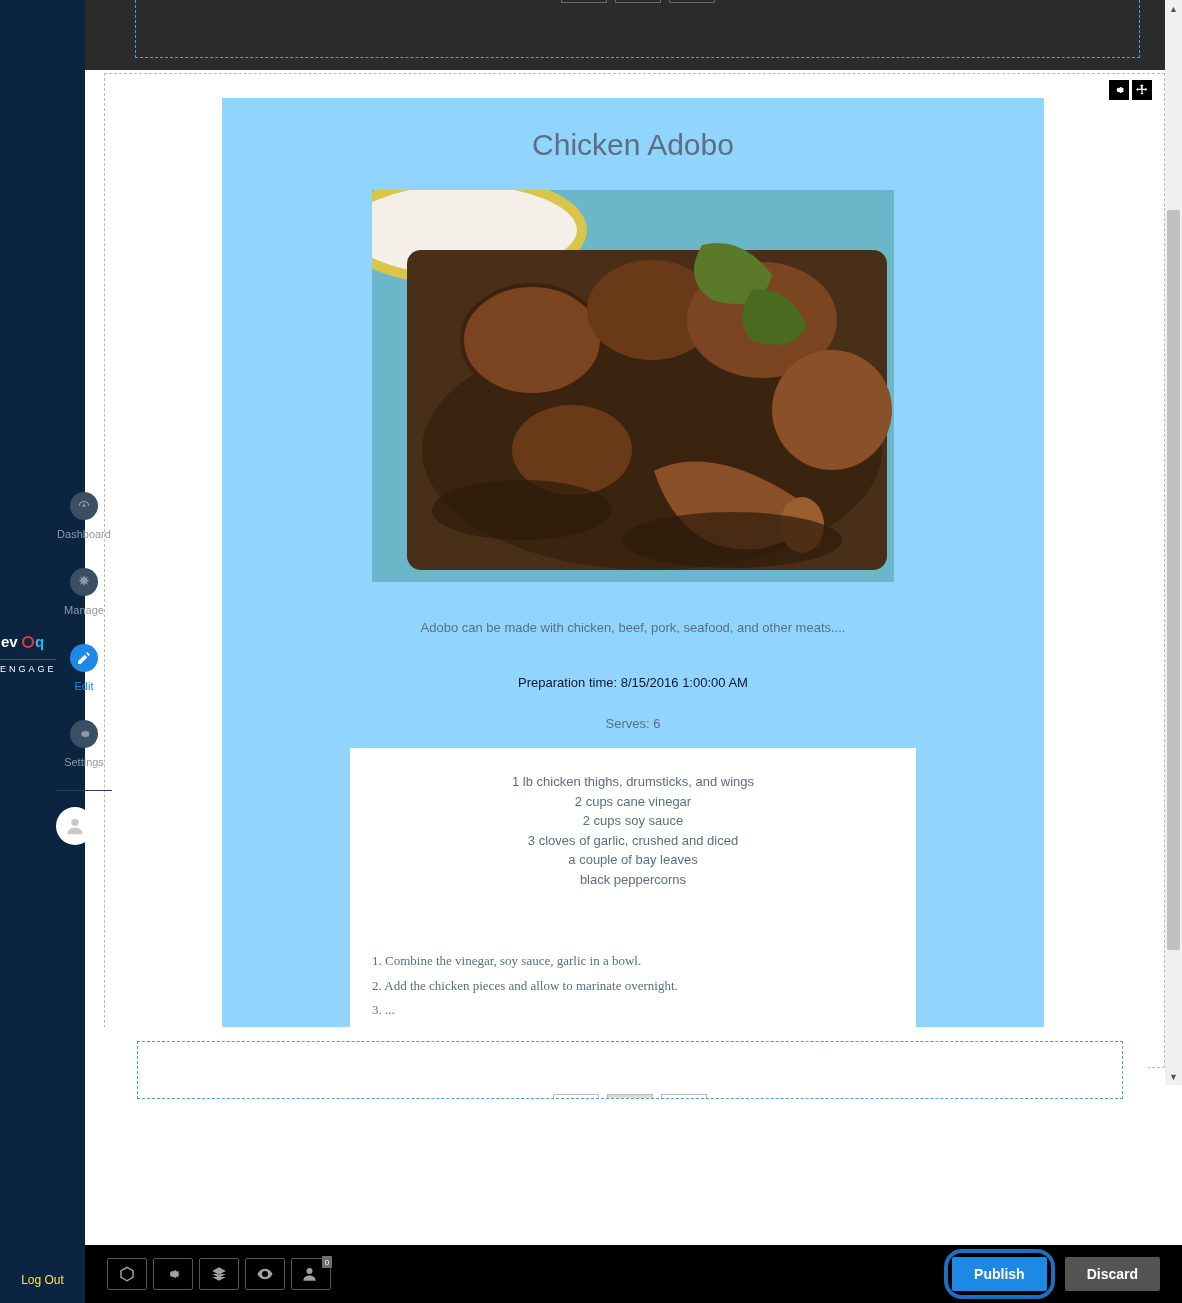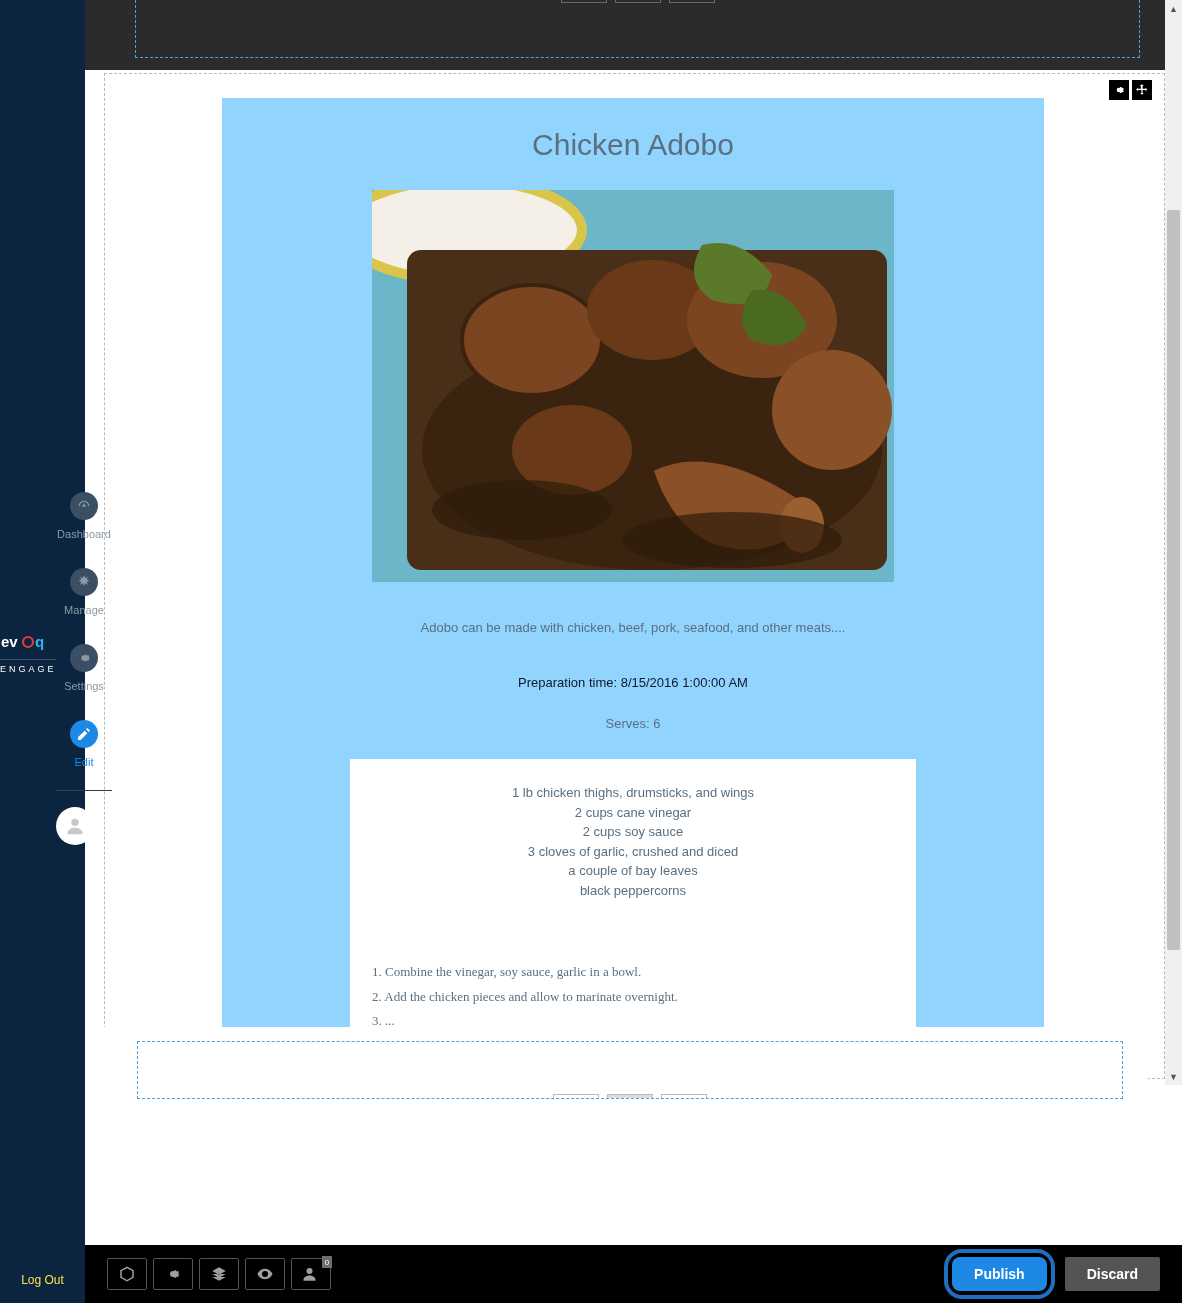--- a/index.html
+++ b/index.html
@@ -44,41 +44,41 @@
 .module-btn { width: 20px; height: 20px; background: #000; display: flex; align-items: center; justify-content: center; cursor: pointer; }
 .module-btn svg { width: 14px; height: 14px; fill: #fff; }
 
 
 .card { margin: 24px 120px 0 117px; background: #91d5ff; padding: 16px 0 28px; }
 .card-title { text-align: center; color: #5a6f80; font-size: 30px; font-weight: 400; margin: 14px 0 28px; }
 .card-image { width: 522px; height: 392px; margin: 0 auto; display: block; background: #4a3a2a; position: relative; overflow: hidden; }
 .card-description { text-align: center; color: #5a6f80; font-size: 13px; margin: 38px 20px 16px; }
 .card-prep { text-align: center; color: #0f172a; font-size: 13px; margin: 40px 20px 0; }
 .card-serves { text-align: center; color: #5a6f80; font-size: 13px; margin: 26px 20px 0; }
-.card-white { background: #fff; margin: 28px 128px 0; padding: 24px 22px 16px; }
+.card-white { background: #fff; margin: 17px 128px 0; padding: 24px 22px 16px; }
 .ingredients { text-align: center; color: #5a6f80; font-size: 13px; line-height: 1.5; }
 .instructions { margin-top: 60px; color: #5a6f80; font-size: 13px; line-height: 1.9; }
 .instructions li { list-style: none; font-family: Liberation Serif, serif; }
 
 
 .bottom-dark { position: absolute; left: 0; right: 17px; bottom: 0; height: 58px; background: #fff; }
 .bottom-dashed { position: absolute; left: 52px; right: 25px; top: 14px; height: 58px; border: 1px dashed #4aa3df; overflow: hidden; }
 .bottom-minis { position: absolute; left: 50%; transform: translateX(-50%); bottom: -28px; display: flex; gap: 8px; }
 .bottom-mini { width: 46px; height: 32px; border: 1px solid #bcbcbc; background: #fff; }
 .bottom-mini.dark { background: #dcdcdc; }
 
 
 .toolbar { position: absolute; left: 85px; right: 0; bottom: 0; height: 58px; background: #000; display: flex; align-items: center; padding: 0 22px; }
 .toolbar-left { display: flex; gap: 6px; }
 .tb-btn { width: 40px; height: 32px; border: 1px solid #545454; background: transparent; display: flex; align-items: center; justify-content: center; cursor: pointer; border-radius: 2px; position: relative; }
 .tb-btn svg { width: 18px; height: 18px; fill: #a0a0a0; }
 .tb-btn .badge { position: absolute; right: -2px; top: -3px; background: #6f6f6f; color: #fff; font-size: 8px; width: 10px; height: 12px; display: flex; align-items: center; justify-content: center; }
 .toolbar-right { margin-left: auto; display: flex; gap: 10px; align-items: center; }
 .highlight-ring { border: 4px solid #1e6fbf; border-radius: 18px; padding: 4px; }
-.btn-publish { background: #1e88e5; color: #fff; border: none; padding: 9px 22px; font-size: 14px; font-weight: 600; border-radius: 8px; cursor: pointer; }
+.btn-publish { background: #1e88e5; color: #fff; border: none; padding: 9px 22px; font-size: 14px; font-weight: 600; border-radius: 2px; cursor: pointer; }
 .btn-discard { background: #545454; color: #fff; border: none; padding: 9px 22px; font-size: 14px; font-weight: 600; border-radius: 2px; cursor: pointer; }
 
 
 .food-svg { width: 100%; height: 100%; }
 </style>
 </head>
 <body>
 
 <div class="sidebar">
   <div class="logo">
@@ -99,35 +99,35 @@
       <div class="nav-label">Dashboard</div>
     </div>
     <div class="nav-item">
       <div class="nav-icon">
         <svg viewBox="0 0 24 24">
             <path d="M12 2l2 4 4-2-2 4 4 2-4 2 2 4-4-2-2 4-2-4-4 2 2-4-4-2 4-2-2-4 4 2z"></path>
           </svg>
       </div>
       <div class="nav-label">Manage</div>
     </div>
+    <div class="nav-item active">
+      <div class="nav-icon">
+        <svg viewBox="0 0 24 24">
+            <path d="M3 17l10-10 4 4-10 10H3v-4zm12-12l2-2 4 4-2 2-4-4z"></path>
+          </svg>
+      </div>
+      <div class="nav-label">Edit</div>
+    </div>
     <div class="nav-item">
       <div class="nav-icon">
         <svg viewBox="0 0 24 24">
             <path d="M12 8a4 4 0 100 8 4 4 0 000-8zm9 4l-2-1 1-2-2-1-1 1-1-2h-2l-1 2-1-1-2 1 1 2-2 1 2 1-1 2 2 1 1-1 1 2h2l1-2 1 1 2-1-1-2z"></path>
           </svg>
       </div>
       <div class="nav-label">Settings</div>
-    </div>
-    <div class="nav-item active">
-      <div class="nav-icon">
-        <svg viewBox="0 0 24 24">
-            <path d="M3 17l10-10 4 4-10 10H3v-4zm12-12l2-2 4 4-2 2-4-4z"></path>
-          </svg>
-      </div>
-      <div class="nav-label">Edit</div>
     </div>
     <div class="divider"></div>
     <div class="avatar">
       <svg viewBox="0 0 24 24">
           <circle cx="12" cy="8" r="4"></circle>
           <path d="M4 20c0-4 4-6 8-6s8 2 8 6v1H4z"></path>
         </svg>
     </div>
   </div>
   <div class="logout">Log Out</div>

